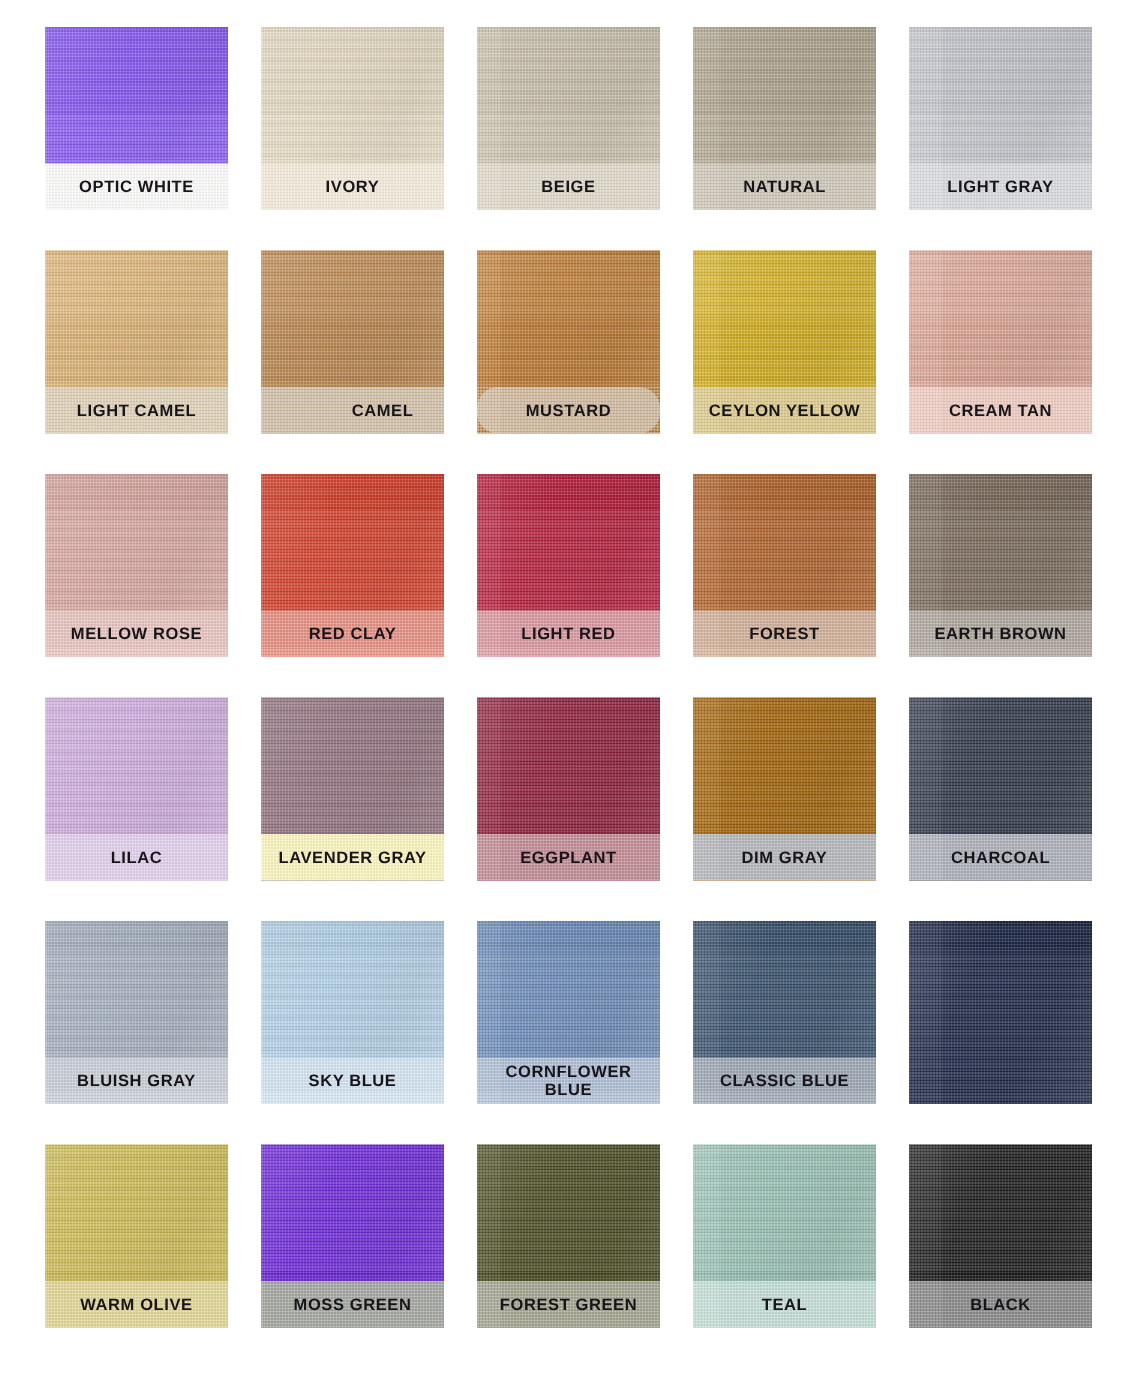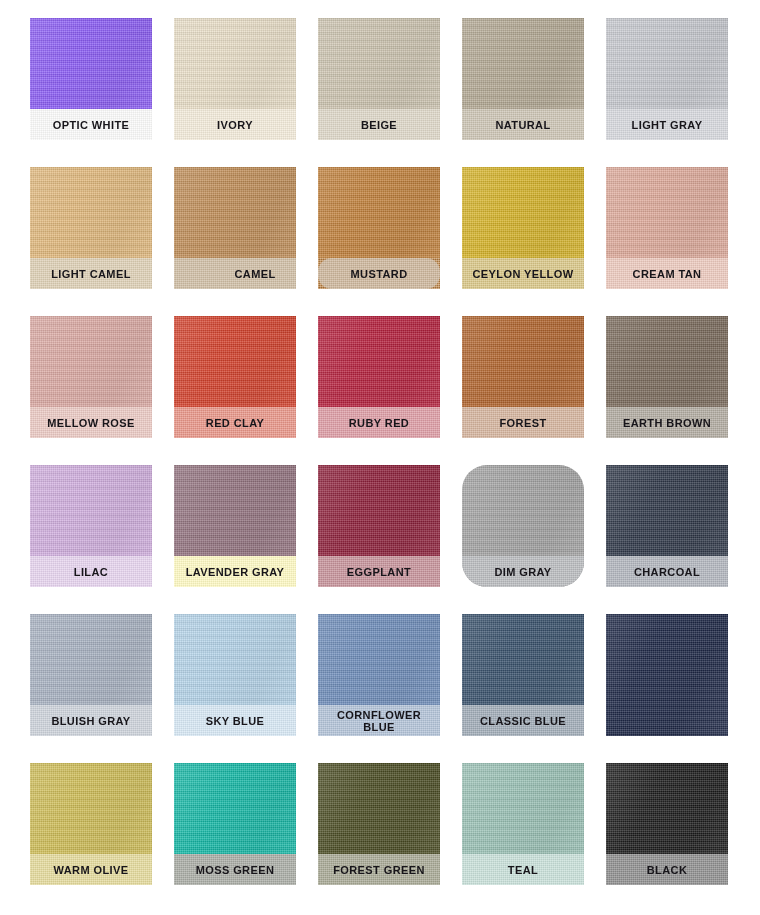--- a/index.html
+++ b/index.html
@@ -200,21 +200,21 @@
       <div class="label-band" style="background: rgb(231, 148, 134);">
         <div class="band-fabric"></div>
         <span class="label-text" style="color: rgb(23, 21, 26);">RED CLAY</span>
       </div>
     </div>
     <div class="swatch" style="background: rgb(182, 31, 60);">
       <div class="fabric"></div>
       <div class="sheen"></div>
       <div class="label-band" style="background: rgb(220, 155, 163);">
         <div class="band-fabric"></div>
-        <span class="label-text" style="color: rgb(23, 21, 26);">RUBY RED</span>
+        <span class="label-text" style="color: rgb(23, 21, 26);">LIGHT RED</span>
       </div>
     </div>
     <div class="swatch" style="background: rgb(177, 99, 43);">
       <div class="fabric"></div>
       <div class="sheen"></div>
       <div class="label-band" style="background: rgb(212, 179, 156);">
         <div class="band-fabric"></div>
         <span class="label-text" style="color: rgb(23, 21, 26);">FOREST</span>
       </div>
     </div>
@@ -243,21 +243,21 @@
       </div>
     </div>
     <div class="swatch" style="background: rgb(142, 31, 58);">
       <div class="fabric"></div>
       <div class="sheen"></div>
       <div class="label-band" style="background: rgb(197, 145, 153);">
         <div class="band-fabric"></div>
         <span class="label-text" style="color: rgb(23, 21, 26);">EGGPLANT</span>
       </div>
     </div>
-    <div class="swatch" style="background: #a3a3a3; border-radius: 25px;">
+    <div class="swatch" style="background: #a16207;">
       <div class="fabric"></div>
       <div class="sheen"></div>
       <div class="label-band" style="background: rgb(184, 186, 189);">
         <div class="band-fabric"></div>
         <span class="label-text" style="color: rgb(23, 21, 26);">DIM GRAY</span>
       </div>
     </div>
     <div class="swatch" style="background: rgb(46, 55, 72);">
       <div class="fabric"></div>
       <div class="sheen"></div>
@@ -304,21 +304,21 @@
       <div class="sheen"></div>
     </div>
     <div class="swatch" style="background: rgb(207, 190, 86);">
       <div class="fabric"></div>
       <div class="sheen"></div>
       <div class="label-band" style="background: rgb(228, 218, 155);">
         <div class="band-fabric"></div>
         <span class="label-text" style="color: rgb(23, 21, 26);">WARM OLIVE</span>
       </div>
     </div>
-    <div class="swatch" style="background: #14b8a6; padding-left: 48px;">
+    <div class="swatch" style="background: #6d28d9; padding-left: 48px;">
       <div class="fabric"></div>
       <div class="sheen"></div>
       <div class="label-band" style="background: rgb(168, 171, 164);">
         <div class="band-fabric"></div>
         <span class="label-text" style="color: rgb(23, 21, 26);">MOSS GREEN</span>
       </div>
     </div>
     <div class="swatch" style="background: rgb(74, 76, 34);">
       <div class="fabric"></div>
       <div class="sheen"></div>

